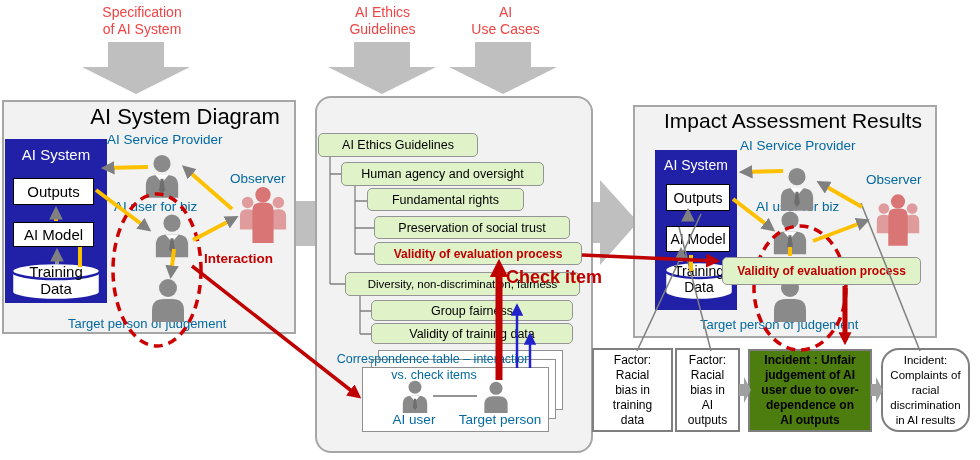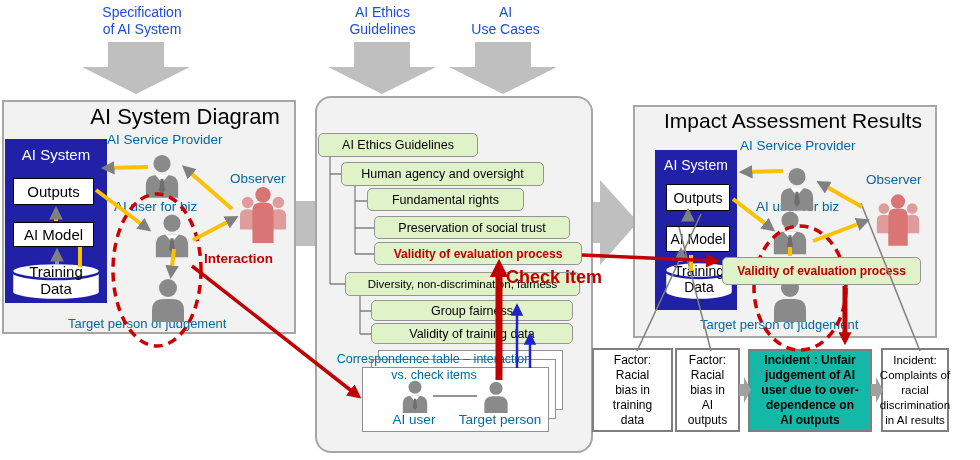--- a/index.html
+++ b/index.html
@@ -1,21 +1,21 @@
 <!DOCTYPE html>
 <html><head>
 <meta charset="utf-8">
 <style>
   html,body{margin:0;padding:0;background:#fff;}
   #stage{position:relative;width:980px;height:460px;font-family:"Liberation Sans",sans-serif;overflow:hidden;background:#fff;}
   svg.layer{position:absolute;left:0;top:0;pointer-events:none;}
   .panel{position:absolute;background:#F2F2F2;border:2px solid #A6A6A6;box-sizing:border-box;z-index:10;}
   .rounded{border-radius:16px;}
   .ptitle{position:absolute;font-size:22px;color:#000;text-align:center;z-index:20;white-space:nowrap;}
-  .toplbl{position:absolute;font-size:14px;color:#1d4ed8;text-align:center;white-space:pre-line;line-height:17px;z-index:5;}
+  .toplbl{position:absolute;font-size:14px;color:#ef4444;text-align:center;white-space:pre-line;line-height:17px;z-index:5;}
   .bluebox{position:absolute;background:#2121A8;z-index:20;}
   .sysname{position:absolute;color:#fff;text-align:center;z-index:21;}
   .wbox{position:absolute;background:#fff;border:1.6px solid #000;box-sizing:border-box;display:flex;align-items:center;justify-content:center;color:#000;z-index:21;}
   .cyltext{position:absolute;text-align:center;color:#000;white-space:pre-line;z-index:22;line-height:1.15;}
   .lbl{position:absolute;font-size:13.5px;color:#0369a1;white-space:nowrap;z-index:20;}
   .gbox{position:absolute;background:#DFF2C8;border:1px solid #949494;border-radius:5px;box-sizing:border-box;display:flex;align-items:center;justify-content:center;font-size:12.5px;color:#000;z-index:20;white-space:nowrap;}
   .redbold{color:#C00000;font-weight:bold;}
   .card{position:absolute;background:#fff;border:1.5px solid #909090;box-sizing:border-box;}
   .flowbox{position:absolute;background:#fff;border:2px solid #7f7f7f;box-sizing:border-box;display:flex;align-items:center;justify-content:center;text-align:center;white-space:pre-line;font-size:12px;line-height:15px;color:#000;z-index:20;}
   .person{position:absolute;z-index:20;}
@@ -173,26 +173,26 @@
   <div class="flowbox" style="left:592px;top:348px;width:81px;height:84px;">Factor:
 Racial
 bias in
 training
 data</div>
   <div class="flowbox" style="left:675px;top:348px;width:65px;height:84px;">Factor:
 Racial
 bias in
 AI
 outputs</div>
-  <div class="flowbox redbold" style="left:748px;top:349px;width:124px;height:83px;background:#14b8a6;font-weight:bold;">Incident : Unfair
+  <div class="flowbox redbold" style="left:748px;top:349px;width:124px;height:83px;background:#4d7c0f;font-weight:bold;">Incident : Unfair
 judgement of AI
 user due to over-
 dependence on
 AI outputs</div>
-  <div class="flowbox" style="left:881px;top:348px;width:68px;height:84px;font-size:11.5px;">Incident:
+  <div class="flowbox" style="left:881px;top:348px;width:89px;height:84px;font-size:11.5px;border-radius:18px;">Incident:
 Complaints of
 racial
 discrimination
 in AI results</div>
 
   <svg class="layer z30" width="980" height="460">
     <defs>
       <marker id="mGray" viewBox="0 0 10 10" refX="7" refY="5" markerWidth="3.4" markerHeight="3.4" orient="auto">
           <path d="M0,0 L10,5 L0,10 Z" fill="#808080"></path>
         </marker>

